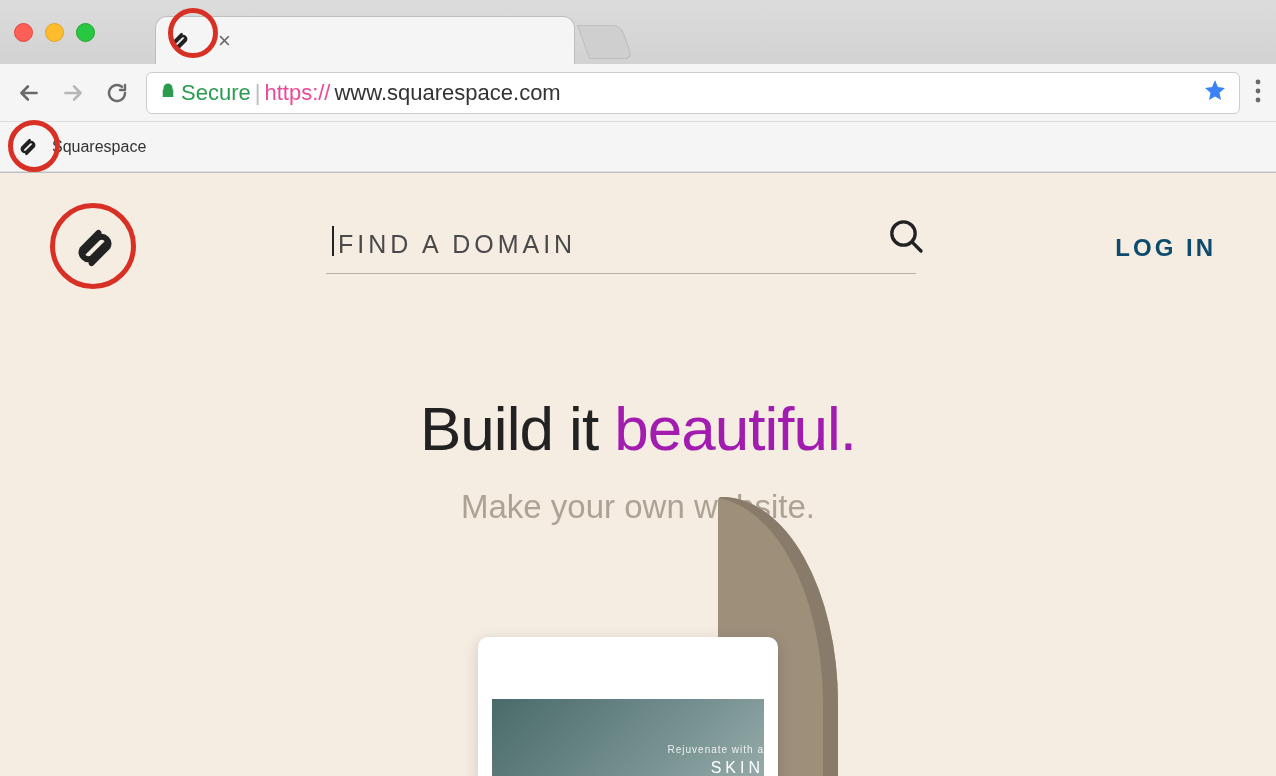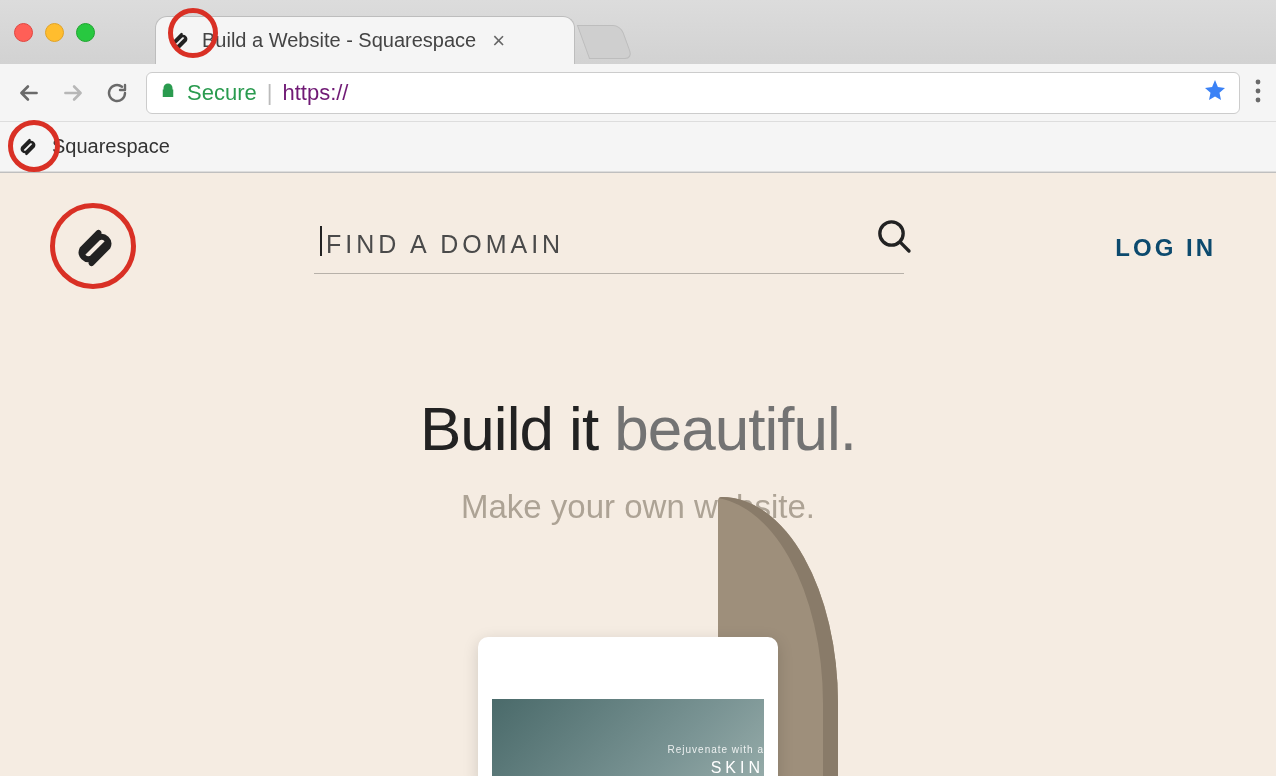--- a/index.html
+++ b/index.html
@@ -88,56 +88,56 @@
     .address-bar {
       flex: 1;
       height: 42px;
       background: #fff;
       border: 1px solid #ccc;
       border-radius: 6px;
       display: flex;
       align-items: center;
       padding: 0 12px;
       font-size: 22px;
-      gap: 10px;
+      gap: 4px;
     }
     .lock-icon { color: #2a9b4f; }
     .secure-text { color: #2a9b4f; }
     .url-sep { color: #bbb; font-size: 22px; }
-    .url-proto { color: #701a75; }
+    .url-proto { color: #ec4899; }
     .url-rest { color: #333; }
     .star-icon { color: #3b82f6; margin-left: auto; }
     .menu-icon { color: #6a6a6a; }
 
     .bookmarks-bar {
       height: 50px;
       background: #f5f5f5;
       border-bottom: 1px solid #ddd;
       display: flex;
       align-items: center;
       padding: 0 14px;
       gap: 10px;
-      font-size: 20px;
+      font-size: 16px;
       color: #333;
       position: relative;
     }
     .bookmark-favicon { width: 28px; height: 28px; display:flex; align-items:center; justify-content:center; }
 
     
     .page {
       background: #f5ece2;
       height: calc(776px - 64px - 58px - 50px);
       position: relative;
       overflow: hidden;
     }
     .site-header {
       display: flex;
       align-items: center;
       padding: 40px 60px 0 60px;
-      gap: 44px;
+      gap: 56px;
     }
     .site-logo {
       width: 70px; height: 70px;
       display:flex; align-items:center; justify-content:center;
       position: relative;
     }
     .domain-search {
       flex: 1;
       max-width: 590px;
       margin-left: 140px;
@@ -178,21 +178,21 @@
     .hero {
       text-align: center;
       margin-top: 110px;
     }
     .hero h1 {
       font-size: 62px;
       font-weight: 400;
       color: #222;
       letter-spacing: -1px;
     }
-    .hero h1 .muted { color: #737373; }
+    .hero h1 .muted { color: #a21caf; }
     .hero .sub {
       margin-top: 24px;
       font-size: 33px;
       color: #ada395;
     }
 
     .stage {
       position: absolute;
       bottom: 0; left: 50%;
       transform: translateX(-50%);
@@ -251,21 +251,20 @@
       <div class="traffic-light tl-green"></div>
     </div>
 
     <div class="tab">
       <span class="tab-favicon">
         <svg class="sq-logo" viewBox="0 0 50 50" width="26" height="26">
           <path d="M14 30 L28 16 a6 6 0 0 1 8 8 L22 38"></path>
           <path d="M36 20 L22 34 a6 6 0 0 1 -8 -8 L28 12"></path>
         </svg>
       </span>
-      <span>Build a Website - Squarespace</span>
       <span class="tab-close">×</span>
     </div>
     <div class="new-tab-placeholder"></div>
 
     <div class="anno-circle" style="left:168px; top:8px; width:50px; height:50px;"></div>
   </div>
 
   <div class="toolbar">
     <span class="nav-icon">
       <svg width="26" height="26" viewBox="0 0 24 24">
@@ -285,20 +284,21 @@
 
     <div class="address-bar">
       <span class="lock-icon">
         <svg width="18" height="18" viewBox="0 0 24 24">
             <path d="M6 10V8a6 6 0 0 1 12 0v2M5 10h14v10H5z" fill="currentColor"></path>
           </svg>
       </span>
       <span class="secure-text">Secure</span>
       <span class="url-sep">|</span>
       <span class="url-proto">https://</span>
+        <span class="url-rest">www.squarespace.com</span>
       <span class="star-icon">
         <svg width="24" height="24" viewBox="0 0 24 24">
             <path d="M12 2l2.9 6.9L22 10l-5.5 4.8L18 22l-6-3.6L6 22l1.5-7.2L2 10l7.1-1.1z" fill="currentColor"></path>
           </svg>
       </span>
     </div>
 
     <span class="menu-icon">
       <svg width="8" height="26" viewBox="0 0 8 26">
           <circle cx="4" cy="4" r="2.4" fill="currentColor"></circle>

